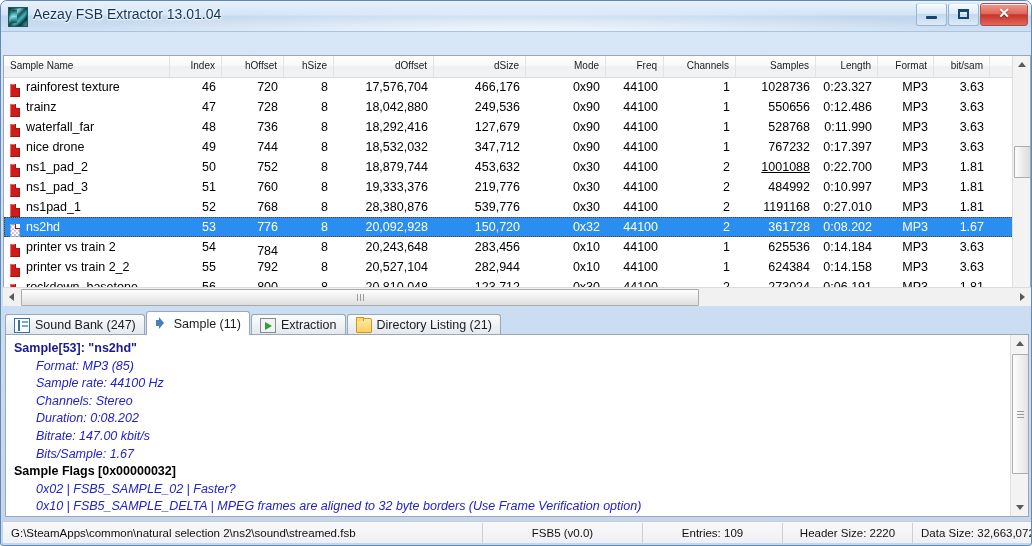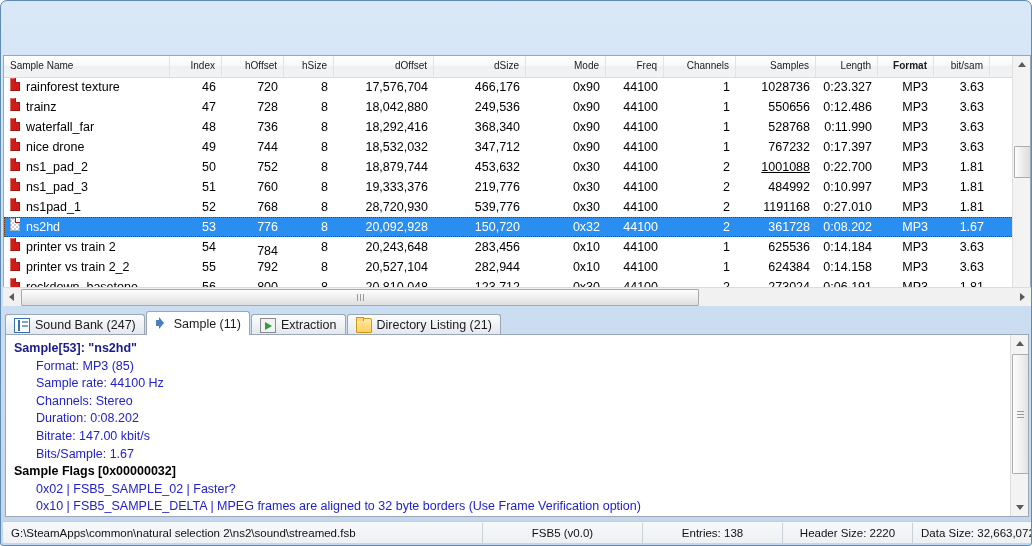--- a/index.html
+++ b/index.html
@@ -112,21 +112,21 @@
   .lv-row.sel { background: #2a8ef0; color:#fff; outline:1px dotted #6b3a10; outline-offset:-1px; }
   .lv-td {
     font-size: 12.5px; color: #000;
     line-height: 19px;
     padding: 0 6px;
     box-sizing: border-box;
     white-space: nowrap; overflow: hidden;
   }
   .lv-row.sel .lv-td { color:#ffffff; }
   .lv-td.r { text-align: right; }
-  .lv-name { display: flex; align-items: flex-start; gap: 6px; }
+  .lv-name { display: flex; align-items: flex-end; gap: 6px; }
   .doc-icon {
     width: 10px; height: 13px; position: relative; flex: none;
     background: #d01c18;
     box-shadow: inset -1px -1px 0 rgba(0,0,0,.25), inset 1px 1px 0 rgba(255,255,255,.35);
   }
   .doc-icon::after {
     content:""; position:absolute; right:0; top:0; width:4px; height:4px;
     background:#ffffff;
     border-left:1px solid #a81612; border-bottom:1px solid #a81612;
   }
@@ -206,21 +206,21 @@
     position: absolute; left: 4px; top: 333px; width: 1024px; height: 183px;
     background: #ffffff;
     border: 1px solid #9ba7b4;
     box-sizing: border-box;
     overflow: hidden;
   }
   .detail-inner { position:absolute; left:0; top:0; right:18px; bottom:0; padding: 5px 0 0 8px; overflow:hidden;}
   .dline { font-size: 12.5px; line-height: 17.6px; color:#2222cc; white-space: nowrap; }
   .dline.hdr { color:#1a1a8c; font-weight: bold; }
   .dline.flaghdr { color:#000000; font-weight: bold; }
-  .dline.ind1 { padding-left: 22px; }
+  .dline.ind1 { padding-left: 22px; font-style: italic; }
   .detail-vscroll {
     position:absolute; right:0; top:0; width:17px; bottom:0;
     background:#f3f3f3; border-left:1px solid #dfdfdf;
   }
   .detail-thumb {
     position:absolute; left:1px; top:19px; width:15px; height:118px;
     background: linear-gradient(90deg,#fdfdfd,#f0f0f0 55%,#e2e2e2);
     border:1px solid #adadad; border-radius:1px;
     display:flex;align-items:center;justify-content:center;flex-direction:column;gap:2px;
   }
@@ -241,36 +241,52 @@
     height: 20px;
   }
   .sb-cell:last-child { border-right: none; }
   .sb-cell.c { text-align:center; }
 </style>
 </head>
 <body>
 
 <div class="window">
 
+  <div class="titlebar">
+    <div class="title-glow"></div>
+    <div class="app-icon"></div>
+    <div class="title-text">Aezay FSB Extractor 13.01.04</div>
+    <div class="win-btns">
+      <div class="win-btn">
+        <div class="glyph-min"></div>
+      </div>
+      <div class="win-btn">
+        <div class="glyph-max"></div>
+      </div>
+      <div class="win-btn close">
+        <div class="glyph-close">✕</div>
+      </div>
+    </div>
+  </div>
 
 
   <div class="listview">
     <div class="lv-headrow" id="lv-head">
         <div class="lv-th" style="width: 166px;">Sample Name</div>
         <div class="lv-th r" style="width: 52px;">Index</div>
         <div class="lv-th r" style="width: 62px;">hOffset</div>
         <div class="lv-th r" style="width: 50px;">hSize</div>
         <div class="lv-th r" style="width: 100px;">dOffset</div>
         <div class="lv-th r" style="width: 92px;">dSize</div>
         <div class="lv-th r" style="width: 80px;">Mode</div>
         <div class="lv-th r" style="width: 58px;">Freq</div>
         <div class="lv-th r" style="width: 72px;">Channels</div>
         <div class="lv-th r" style="width: 80px;">Samples</div>
         <div class="lv-th r" style="width: 62px;">Length</div>
-        <div class="lv-th r" style="width: 56px; font-weight: bold;">Format</div>
+        <div class="lv-th r" style="width: 56px;">Format</div>
         <div class="lv-th r" style="width: 56px;">bit/sam</div>
         <div class="lv-th r" style="width: 72px;">LoopStart</div>
       </div>
     <div class="lv-body" id="lv-body">
         <div class="lv-row">
           <div class="lv-td lv-name" style="width: 166px;">
             <span class="doc-icon"></span>
             <span>rainforest texture</span>
           </div>
           <div class="lv-td r" style="width: 52px;">46</div>
@@ -310,21 +326,21 @@
         </div>
         <div class="lv-row">
           <div class="lv-td lv-name" style="width: 166px;">
             <span class="doc-icon"></span>
             <span>waterfall_far</span>
           </div>
           <div class="lv-td r" style="width: 52px;">48</div>
           <div class="lv-td r" style="width: 62px;">736</div>
           <div class="lv-td r" style="width: 50px;">8</div>
           <div class="lv-td r" style="width: 100px;">18,292,416</div>
-          <div class="lv-td r" style="width: 92px;">368,340</div>
+          <div class="lv-td r" style="width: 92px;">127,679</div>
           <div class="lv-td r" style="width: 80px;">0x90</div>
           <div class="lv-td r" style="width: 58px;">44100</div>
           <div class="lv-td r" style="width: 72px;">1</div>
           <div class="lv-td r" style="width: 80px;">528768</div>
           <div class="lv-td r" style="width: 62px;">0:11.990</div>
           <div class="lv-td r" style="width: 56px;">MP3</div>
           <div class="lv-td r" style="width: 56px;">3.63</div>
           <div class="lv-td r" style="width: 72px;"></div>
           <div class="lv-td r" style="width: 40px;"></div>
         </div>
@@ -389,21 +405,21 @@
           <div class="lv-td r" style="width: 40px;"></div>
         </div>
         <div class="lv-row">
           <div class="lv-td lv-name" style="width: 166px;">
             <span class="doc-icon"></span>
             <span>ns1pad_1</span>
           </div>
           <div class="lv-td r" style="width: 52px;">52</div>
           <div class="lv-td r" style="width: 62px;">768</div>
           <div class="lv-td r" style="width: 50px;">8</div>
-          <div class="lv-td r" style="width: 100px;">28,720,930</div>
+          <div class="lv-td r" style="width: 100px;">28,380,876</div>
           <div class="lv-td r" style="width: 92px;">539,776</div>
           <div class="lv-td r" style="width: 80px;">0x30</div>
           <div class="lv-td r" style="width: 58px;">44100</div>
           <div class="lv-td r" style="width: 72px;">2</div>
           <div class="lv-td r" style="width: 80px;">1191168</div>
           <div class="lv-td r" style="width: 62px;">0:27.010</div>
           <div class="lv-td r" style="width: 56px;">MP3</div>
           <div class="lv-td r" style="width: 56px;">1.81</div>
           <div class="lv-td r" style="width: 72px;"></div>
           <div class="lv-td r" style="width: 40px;"></div>
@@ -559,18 +575,18 @@
       </div>
       <div class="sb-arrow down">
           <div class="tri down"></div>
         </div>
     </div>
   </div>
 
   <div class="statusbar" id="statusbar">
       <div class="sb-cell" style="width: 480px;">G:\SteamApps\common\natural selection 2\ns2\sound\streamed.fsb</div>
       <div class="sb-cell c" style="width: 160px;">FSB5 (v0.0)</div>
-      <div class="sb-cell c" style="width: 140px;">Entries: 138</div>
+      <div class="sb-cell c" style="width: 140px;">Entries: 109</div>
       <div class="sb-cell c" style="width: 130px;">Header Size: 2220</div>
       <div class="sb-cell c" style="width: 118px;">Data Size: 32,663,072</div>
     </div>
 
 </div>
 
 </body></html>

